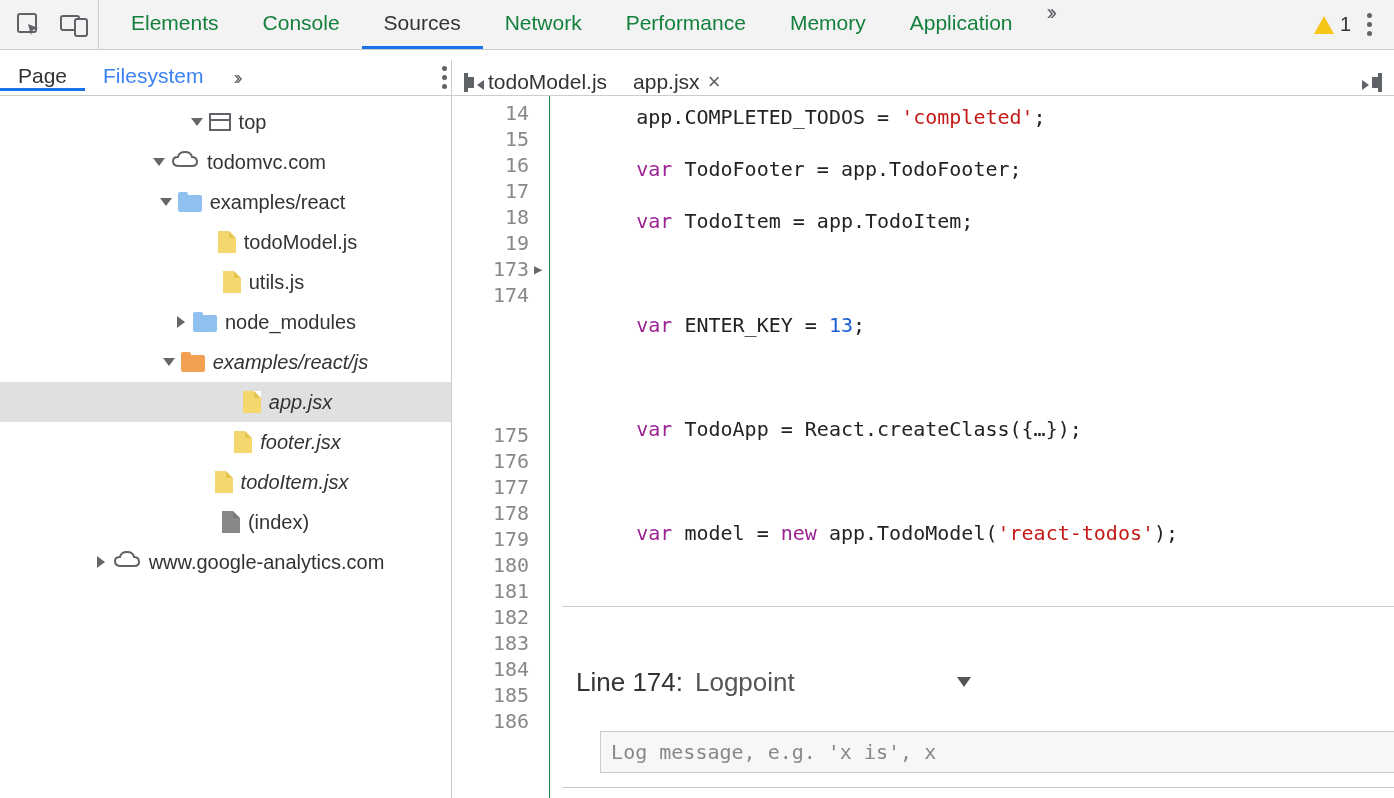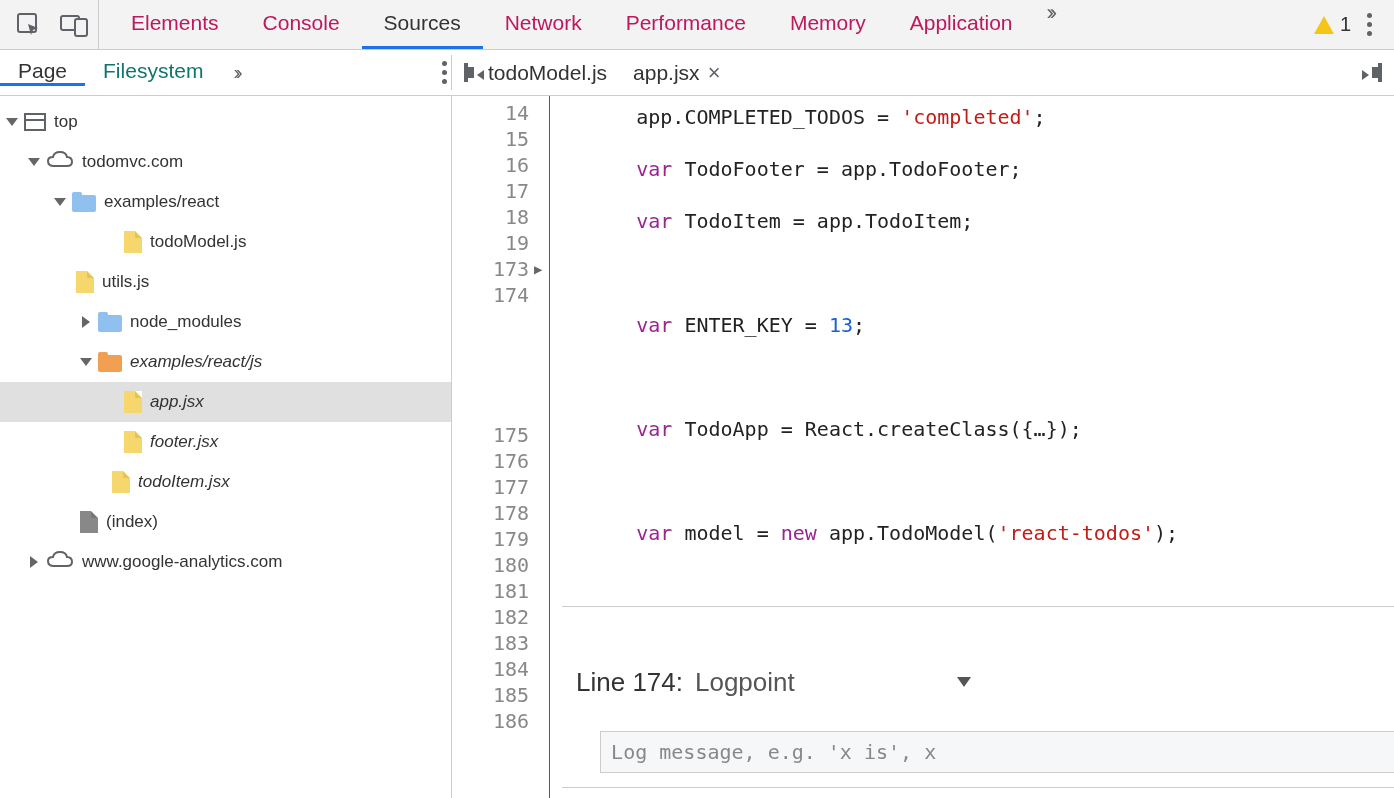--- a/index.html
+++ b/index.html
@@ -32,21 +32,21 @@
   display: flex;
   align-items: stretch;
   flex: 1;
   padding-left: 10px;
 }
 .toolbar-tab {
   display: flex;
   align-items: center;
   padding: 0 22px;
   font-size: 21px;
-  color: #be185d;
+  color: #15803d;
   cursor: pointer;
   border-bottom: 3px solid transparent;
 }
 .toolbar-tab.active {
   color: #333;
   border-bottom-color: #1a73e8;
 }
 .toolbar-right {
   display: flex;
   align-items: center;
@@ -73,32 +73,32 @@
   letter-spacing: -4px;
   padding: 0 12px;
 }
 .icon-svg { display:block; }
 
 
 .subbar {
   height: 46px;
   border-bottom: 1px solid #ccc;
   display: flex;
-  align-items: center;
+  align-items: flex-end;
 }
 .subbar-left {
   width: 452px;
   display: flex;
   align-items: center;
   border-right: 1px solid #ccc;
 }
 .subbar-tab {
   padding: 0 18px;
   font-size: 21px;
-  color: #0f766e;
+  color: #3b82f6;
   height: 100%;
   display:flex; align-items:center;
   border-bottom: 3px solid transparent;
   cursor:pointer;
 }
 .subbar-tab.active { color:#333; border-bottom-color: #1a73e8; }
 .subbar-left .spacer { flex:1; }
 .subbar-left .chevrons-icon { font-size:20px; }
 .subbar-right {
   flex:1;
@@ -138,23 +138,24 @@
 .main { display:flex; height: calc(798px - 50px - 46px); }
 .sidebar {
   width: 452px;
   border-right: 1px solid #ccc;
   overflow:auto;
   padding-top: 6px;
 }
 .tree-row {
   display:flex; align-items:center;
   height: 40px;
-  font-size: 17px;
+  font-size: 20px;
   color:#333;
   cursor:pointer;
+  justify-content:center;
 }
 .tree-row.selected { background:#e0e0e0; }
 .tri { width:0;height:0; border-top:6px solid transparent; border-bottom:6px solid transparent; border-left:8px solid #666; margin-right:8px; transform-origin:4px 50%; }
 .tri.open { transform: rotate(90deg); }
 .tri.spacer { border:none; width:16px; }
 .folder-icon { width:24px;height:20px; margin-right:8px; position:relative; }
 .folder-icon::before { content:""; position:absolute; left:0; top:3px; width:24px; height:17px; background:#8fc0f0; border-radius:2px; }
 .folder-icon::after { content:""; position:absolute; left:0; top:0; width:10px; height:6px; background:#8fc0f0; border-radius:2px 2px 0 0; }
 .folder-icon.orange::before { background:#f0a050; }
 .folder-icon.orange::after { background:#f0a050; }

